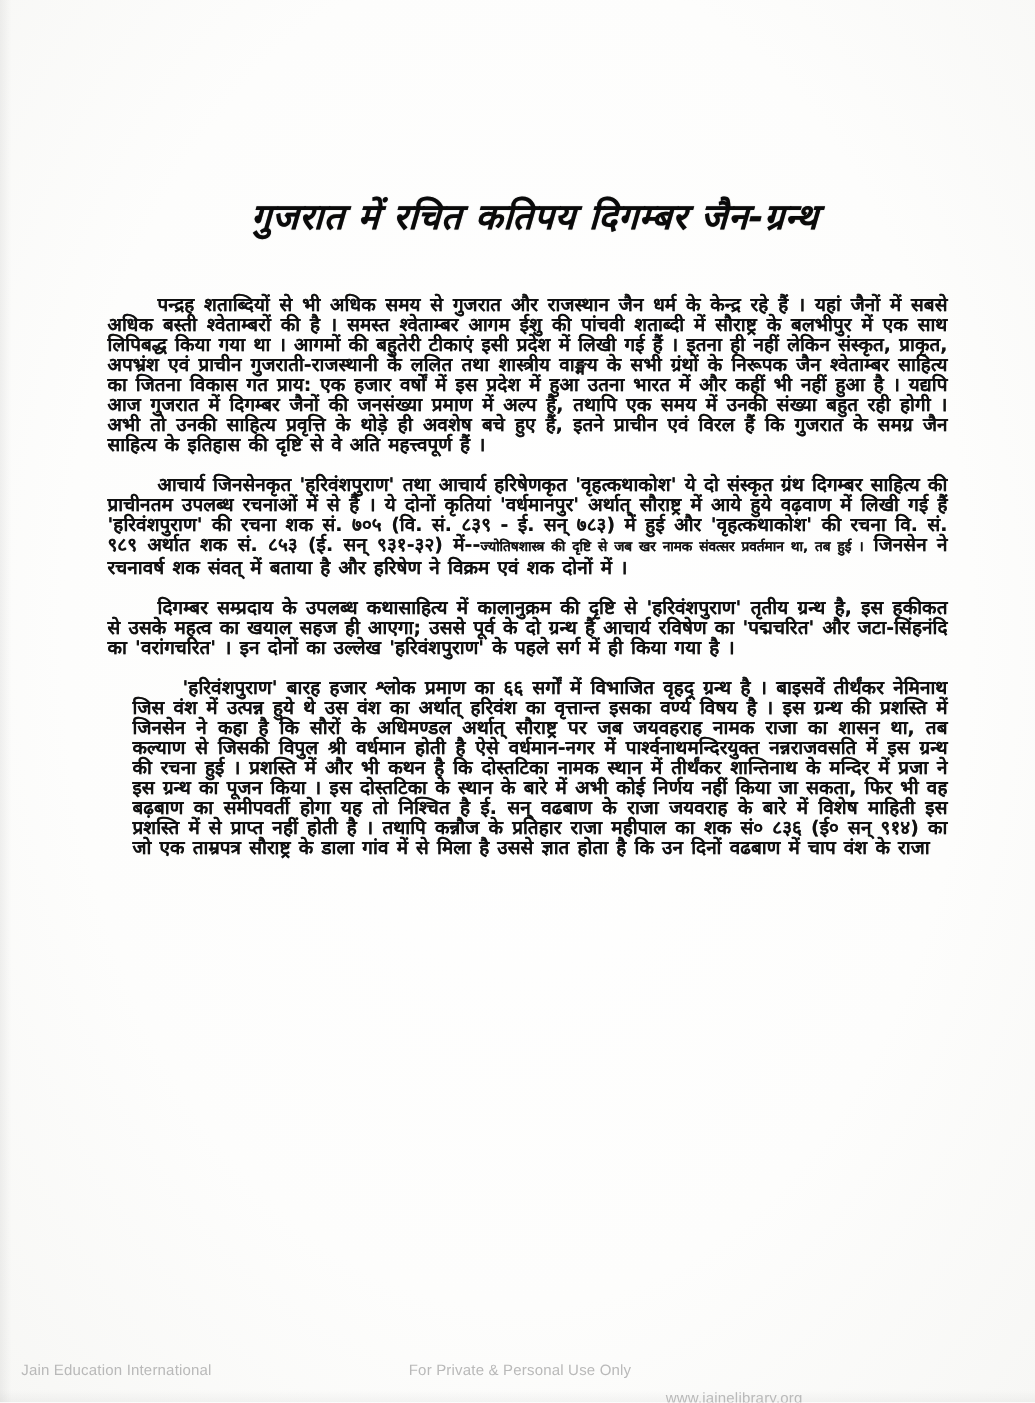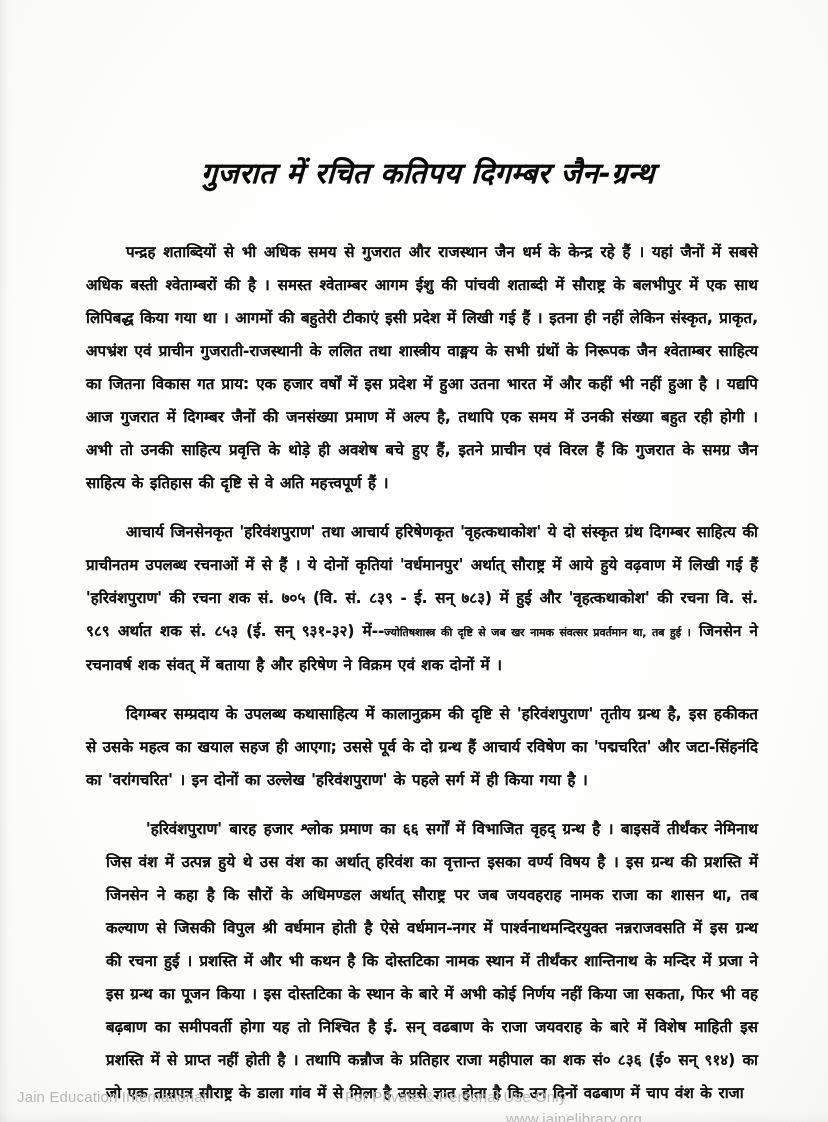--- a/index.html
+++ b/index.html
@@ -56,21 +56,21 @@
     left: 0;
     width: 672px;
   }
 
   p.para {
     margin: 0 0 16px 0;
     padding: 0;
     text-align: justify;
     text-justify: inter-word;
     font-size: 15.1px;
-    line-height: 33px;
+    line-height: 16px;
     color: #111111;
     font-weight: 600;
     letter-spacing: 0.05px;
     word-spacing: 1.2px;
     text-shadow: 0 0 0.45px rgba(0,0,0,0.5);
   }
   p.para:last-child { margin-bottom: 0; margin-left: 20px; }
 
   p.para .indent { display: inline-block; width: 40px; }
 
@@ -84,26 +84,26 @@
   .footer {
     position: absolute;
     left: 0;
     top: 1084px;
     width: 660px;
     height: 24px;
     display: flex;
     align-items: center;
     color: #b9b9b9;
     font-family: "Liberation Sans", sans-serif;
-    font-size: 15px;
+    font-size: 12px;
     letter-spacing: 0.15px;
     text-align: center;
   }
   .footer .f-left   { position: absolute; left: 17px;  }
-  .footer .f-center { position: absolute; left: 345px; }
+  .footer .f-center { position: absolute; left: 327px; }
   .footer .f-right  { position: absolute; right: 18px; margin-top: 44px; }
 
   .edge-shade {
     position: absolute;
     left: 0; top: 0; width: 9px; height: 1122px;
     background: linear-gradient(to right, rgba(150,150,150,0.13), rgba(255,255,255,0));
     pointer-events: none;
   }
   .edge-shade-b {
     position: absolute;

